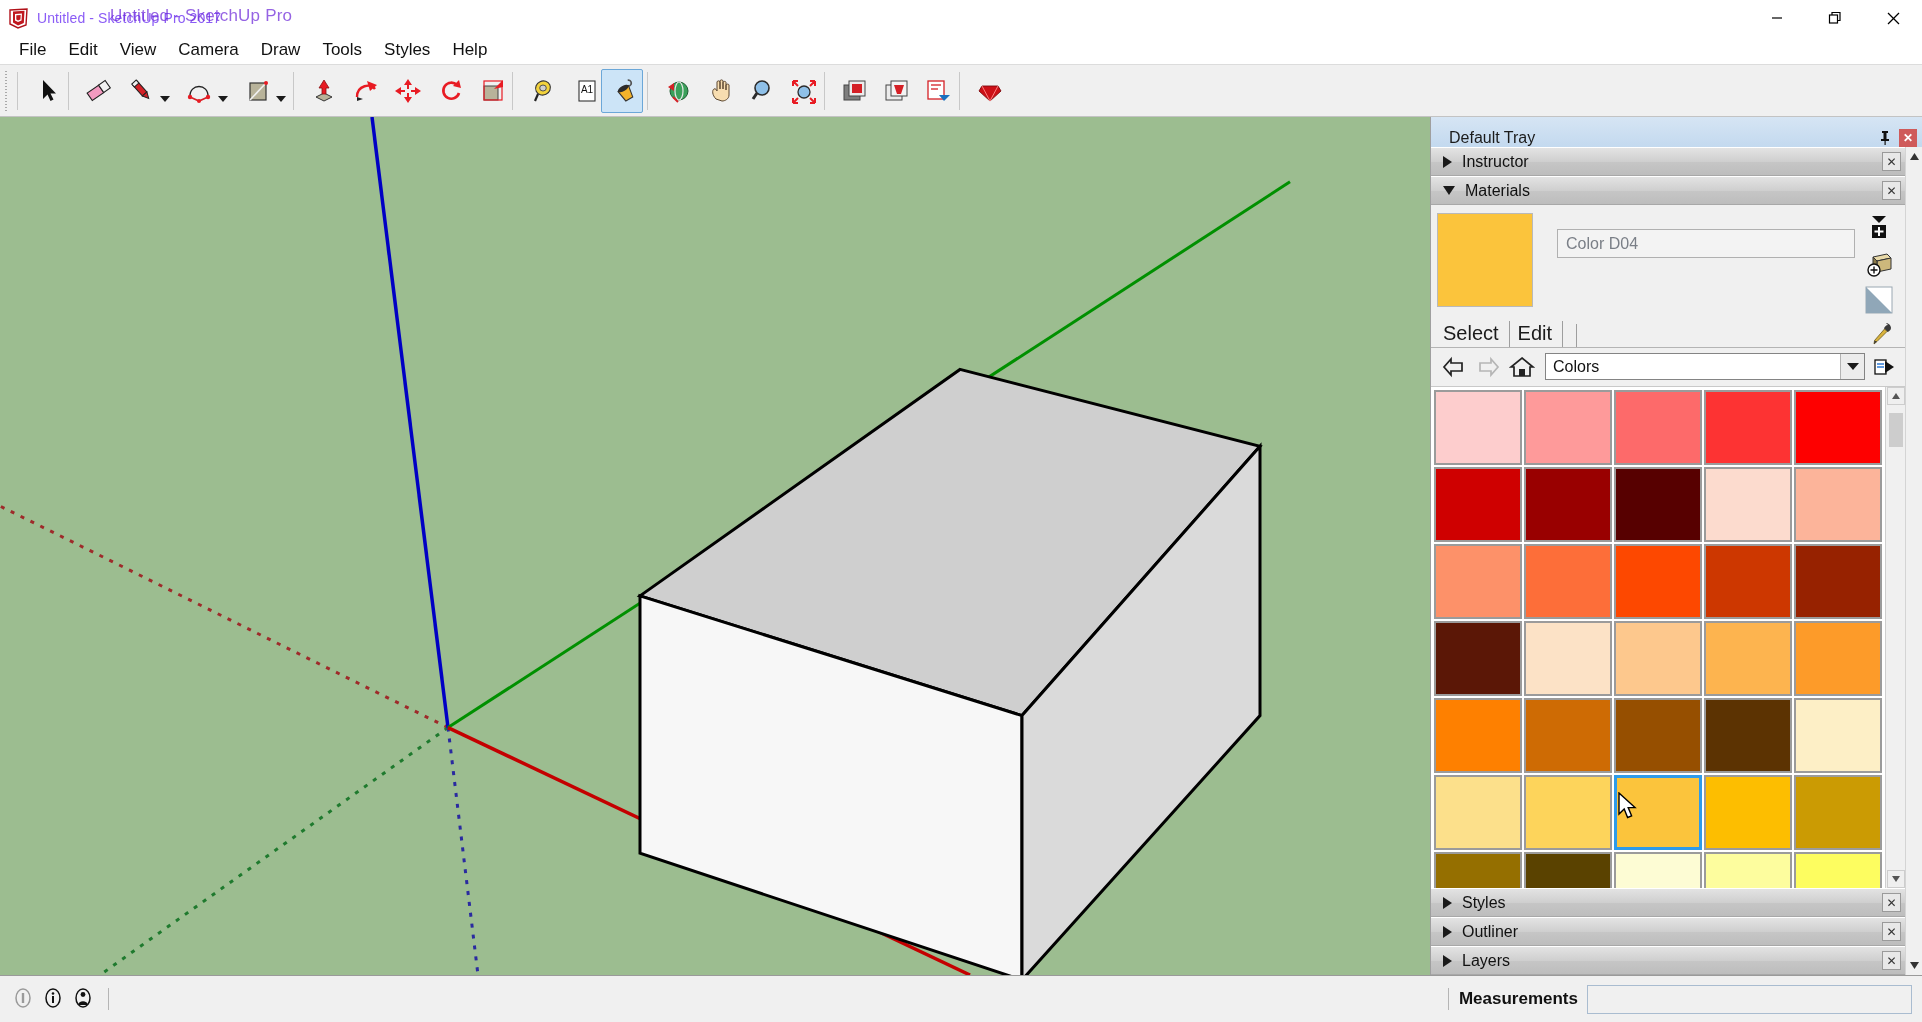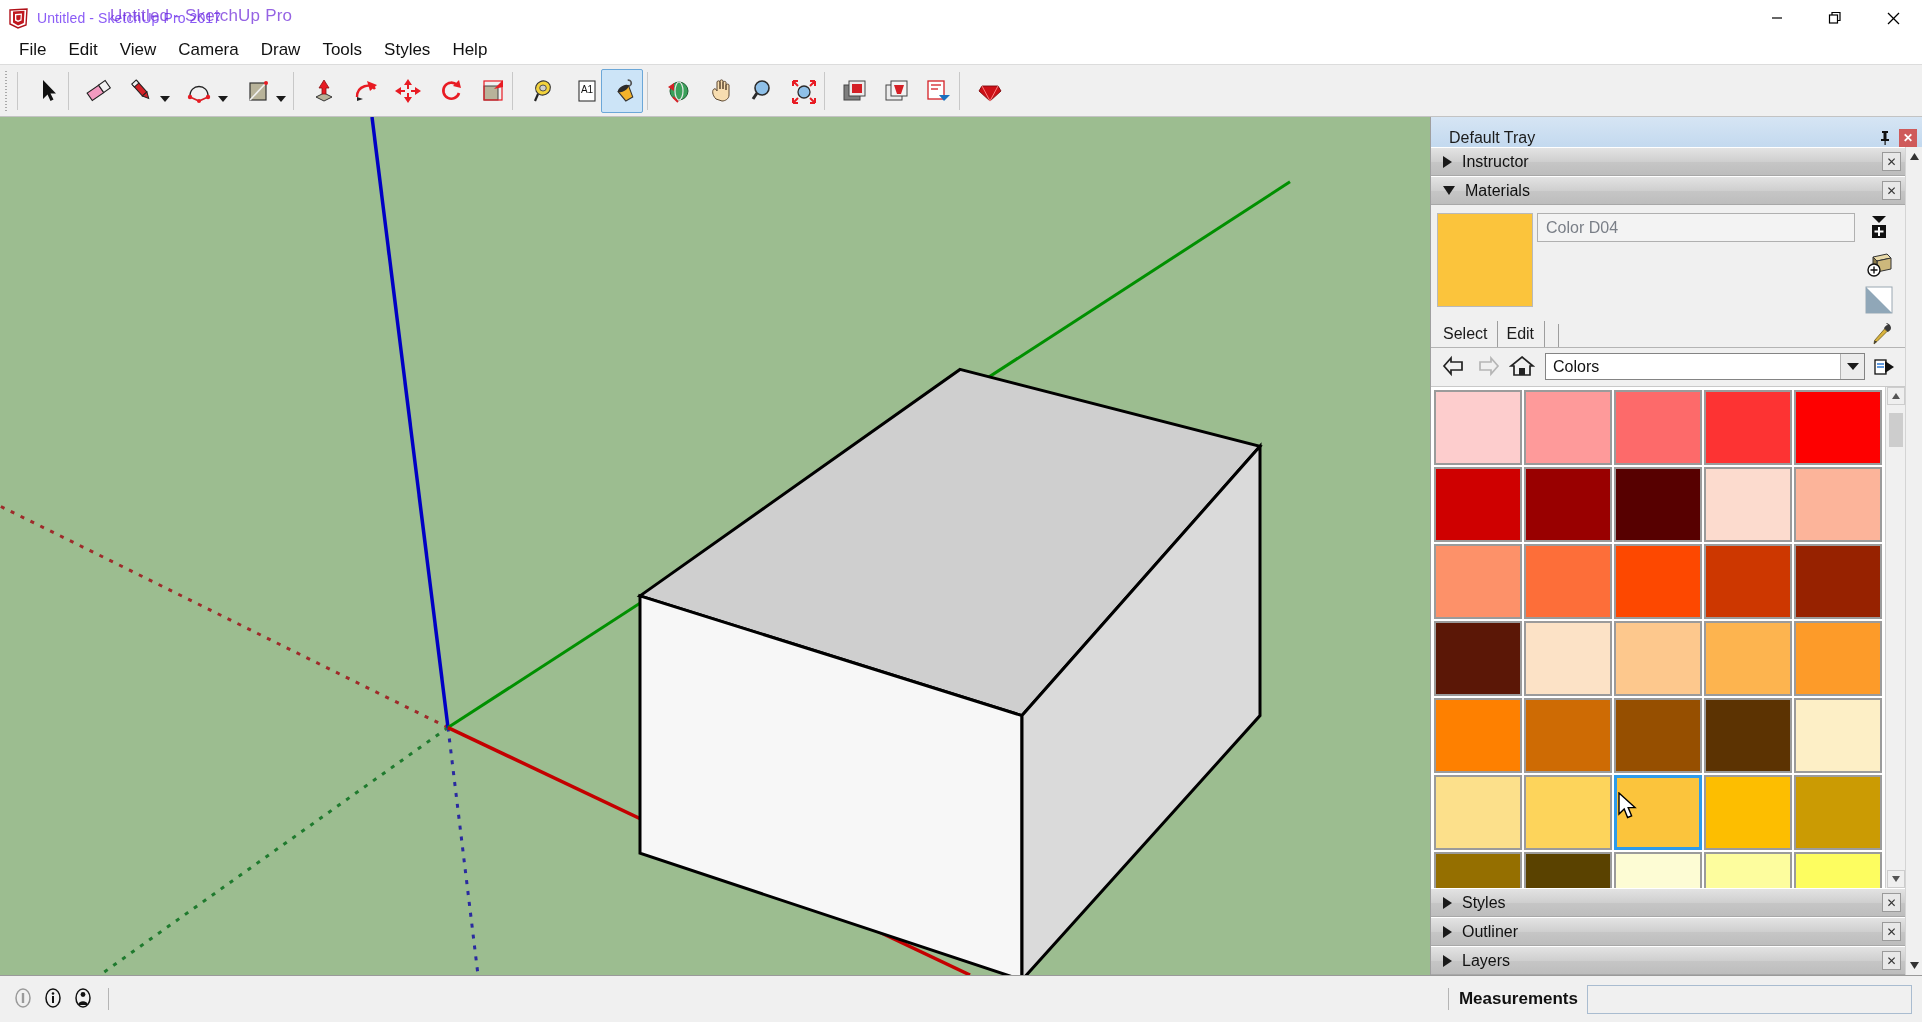--- a/index.html
+++ b/index.html
@@ -122,42 +122,42 @@
     display: flex; align-items: center; justify-content: center; font-size: 12px; color: #333; line-height: 1;
   }
 
   
   .materials-body { background: #f0f0f0; display: flex; flex-direction: column; flex: 1 1 auto; min-height: 0; }
   .mat-top { display: flex; padding: 8px 6px 6px 6px; }
   .mat-swatch {
     width: 96px; height: 94px; flex: 0 0 96px; background: #fbc43c;
     border: 1px solid #b9b9b9;
   }
-  .mat-namecol { flex: 1 1 auto; padding-left: 4px; min-width: 0; }
+  .mat-namecol { flex: 1 1 auto; padding-left: 24px; min-width: 0; margin-top: 16px; }
   .mat-name-input {
     width: 100%; height: 29px; border: 1px solid #b0b0b0; background: #f3f3f3;
     font-size: 16px; color: #7a7f87; padding: 0 8px; display: flex; align-items: center;
   }
   .mat-btncol { width: 44px; flex: 0 0 44px; display: flex; flex-direction: column; align-items: center; gap: 6px; padding-left: 4px; }
   .mat-iconbtn { width: 34px; height: 30px; display: flex; align-items: center; justify-content: center; }
 
   .mat-tabs {
     display: flex; align-items: flex-end; height: 27px; padding-left: 4px;
     border-bottom: 1px solid #b4b4b4; position: relative;
   }
   .mat-tab {
-    font-size: 16px; color: #1b1b1b; padding: 2px 10px 3px 8px; line-height: 21px;
+    font-size: 20px; color: #1b1b1b; padding: 2px 10px 3px 8px; line-height: 21px;
     border-right: 1px solid #9e9e9e;
   }
   .mat-tab.sel { background: #f0f0f0; }
   .tab-spacer { width: 14px; border-right: 1px solid #9e9e9e; height: 23px; }
   .eyedropper { margin-left: auto; padding-right: 10px; display: flex; align-items: center; }
 
   .mat-nav {
-    display: flex; gap: 4px; padding: 5px 6px 6px 8px;
+    display: flex; align-items: center; gap: 4px; padding: 5px 6px 6px 8px;
   }
   .nav-btn { width: 30px; height: 26px; display: flex; align-items: center; justify-content: center; }
   .mat-select {
     flex: 1 1 auto; height: 27px; border: 1px solid #848484; background: #ffffff;
     display: flex; align-items: center; padding-left: 7px; font-size: 16px; color: #111;
     margin-left: 4px; min-width: 0;
   }
   .mat-select .selcaret {
     margin-left: auto; width: 24px; height: 25px; background: #ececec; border-left: 1px solid #b3b3b3;
     display: flex; align-items: center; justify-content: center;

